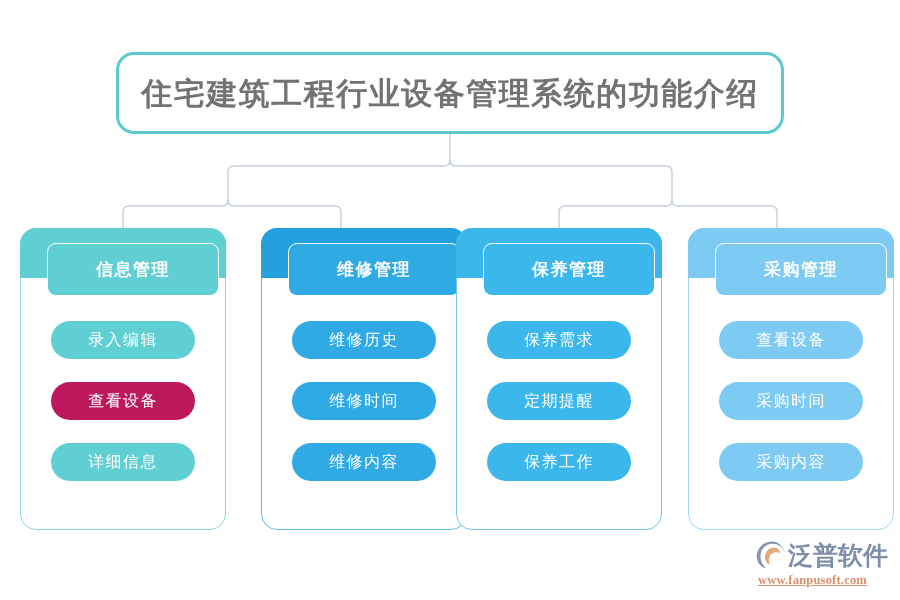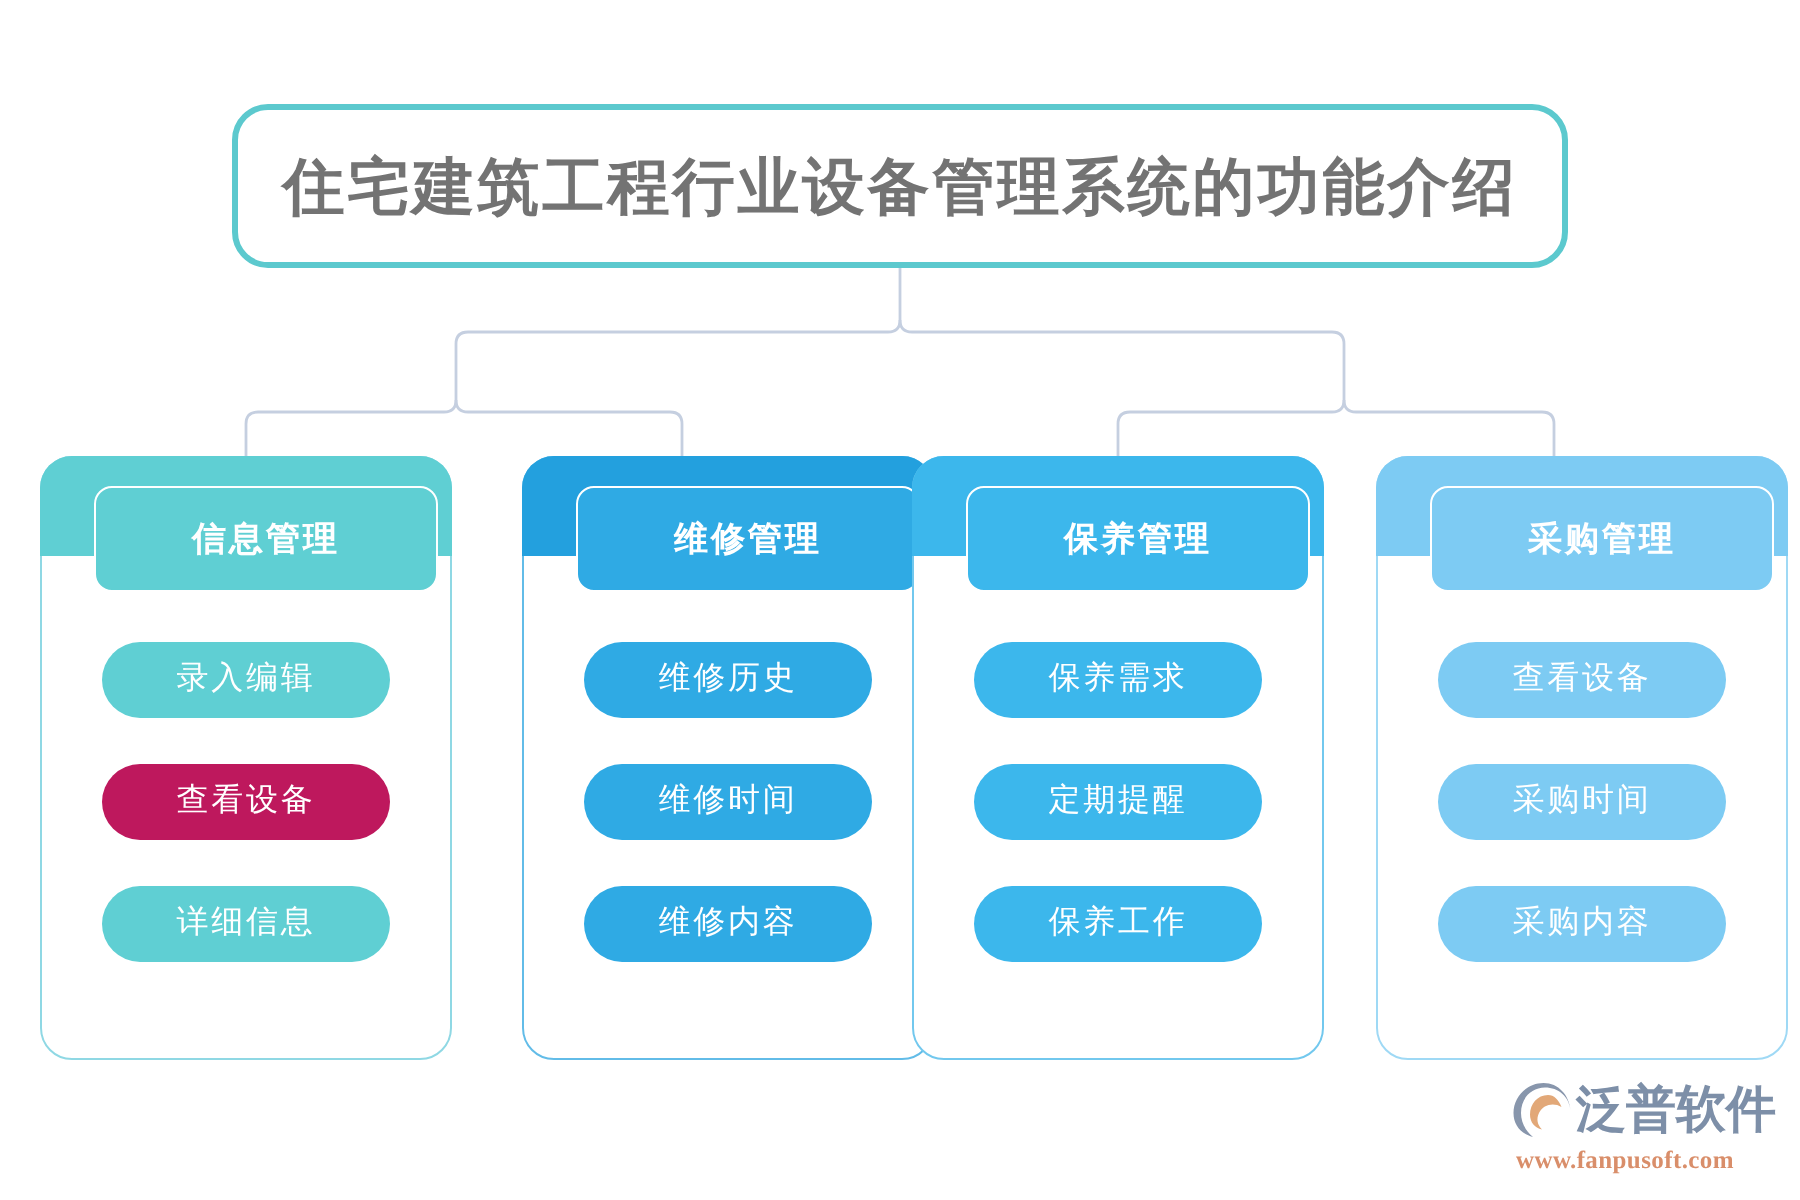--- a/index.html
+++ b/index.html
@@ -206,20 +206,21 @@
   }
   .logo-url {
     font-size: 12.5px;
     font-weight: 700;
     color: #D98E6A;
     letter-spacing: 0.2px;
     line-height: 1;
     margin-top: 4px;
     margin-left: 2px;
     font-family: "Liberation Serif", serif;
+    text-decoration: underline;
   }
 </style>
 </head>
 <body>
 
 <div id="canvas">
 
   <svg id="connectors" viewBox="0 0 900 600" width="900" height="600">
     <g fill="none" stroke="#C5CFE0" stroke-width="1.4">
 

